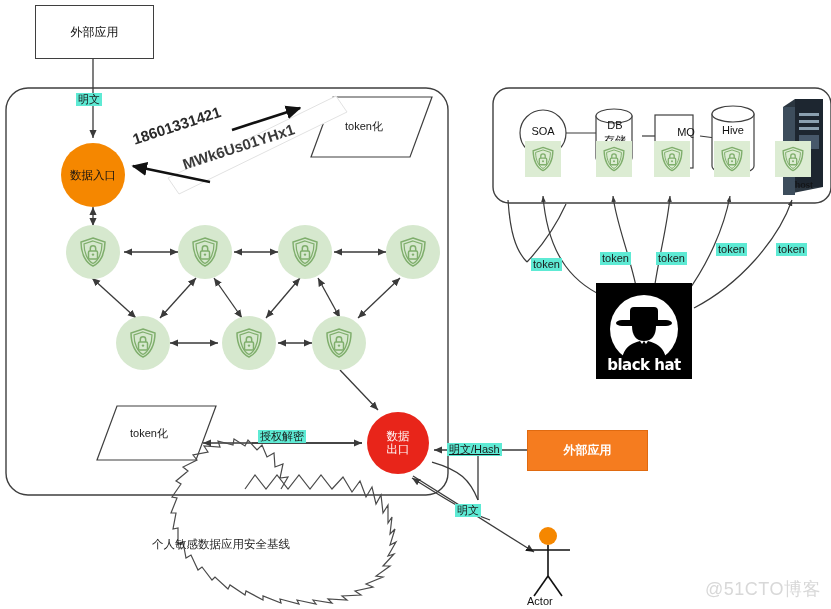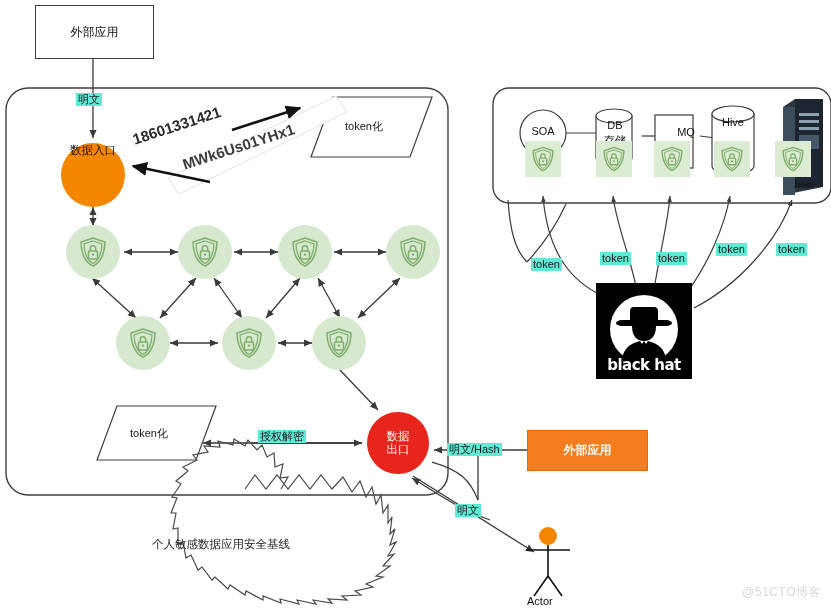--- a/index.html
+++ b/index.html
@@ -56,21 +56,21 @@
     font-size: 12px; color: #ffffff; font-weight: bold;
   }
 
   
   .circ-entry {
     position: absolute;
     left: 61px; top: 143px;
     width: 64px; height: 64px;
     border-radius: 50%;
     background: #f58700;
-    display: flex; align-items: flex-start; justify-content: center;
+    display: flex; align-items: center; justify-content: center;
     font-size: 11.5px; color: #111; text-align: center;
   }
   .circ-exit {
     position: absolute;
     left: 367px; top: 412px;
     width: 62px; height: 62px;
     border-radius: 50%;
     background: #e8251a;
     display: flex; align-items: center; justify-content: center;
     font-size: 11.5px; color: #ffffff; text-align: left;
@@ -121,21 +121,21 @@
     font-size: 15px;
     font-weight: bold;
     letter-spacing: -0.5px;
     font-family: "DejaVu Sans", sans-serif;
   }
 
   
   .watermark {
     position: absolute;
     right: 10px; bottom: 8px;
-    font-size: 12px;
+    font-size: 18px;
     color: #d8d8d8;
     letter-spacing: 0.5px;
   }
 
   
   .rot-num {
     position: absolute;
     left: 133px; top: 131px;
     font-size: 15px;
     font-weight: bold;
@@ -367,40 +367,40 @@
 
   <div class="lbl bg" style="left:258px; top:430px;">授权解密</div>
 
   <div class="circ-exit">
     <div>
       <div>数据</div>
       <div>出口</div>
     </div>
   </div>
 
-  <div class="lbl bg" style="left:447px; top:443px;">明文/Hash</div>
+  <div class="lbl bg" style="left:447px; top:443px;text-decoration:underline;">明文/Hash</div>
 
   <div class="lbl bg" style="left:455px; top:504px;">明文</div>
 
   <div class="box-ext-orange">
     <span>外部应用</span>
   </div>
 
   <div class="actor-label">Actor</div>
 
   <div class="lbl" style="left:152px; top:538px; font-size:11.5px;">个人敏感数据应用安全基线</div>
 
   <div class="shape-label" style="left:525px; top:125px; width:36px;">SOA</div>
 
   <div class="shape-label" style="left:598px; top:119px; width:34px;">DB</div>
   <div class="shape-label" style="left:598px; top:133px; width:34px;">存储</div>
 
   <div class="shape-label" style="left:657px; top:126px; width:58px;">MQ</div>
 
-  <div class="shape-label" style="left:716px; top:116px; width:34px;">Hive</div>
+  <div class="shape-label" style="left:716px; top:124px; width:34px;">Hive</div>
 
   <div class="shape-label" style="left:787px; top:178px; width:34px;font-family:Liberation Serif, serif;">host</div>
 
   <div class="badge" style="left:525px; top:141px;">
     <svg width="28" height="28" viewBox="0 0 34 34">
       <path d="M17 3 L29 7 C29 19 24 28 17 31 C10 28 5 19 5 7 Z" fill="none" stroke="#7fae6c" stroke-width="1.6"></path>
       <path d="M17 6 L26 9 C26 18.5 22 26 17 28.5 C12 26 8 18.5 8 9 Z" fill="none" stroke="#7fae6c" stroke-width="1.2"></path>
       <rect x="12.5" y="16" width="9" height="8" rx="1.3" fill="none" stroke="#7fae6c" stroke-width="1.6"></rect>
       <path d="M14.3 16 v-2.6 a2.7 2.7 0 0 1 5.4 0 V16" fill="none" stroke="#7fae6c" stroke-width="1.6"></path>
       <circle cx="17" cy="19.6" r="1.2" fill="#7fae6c"></circle>

